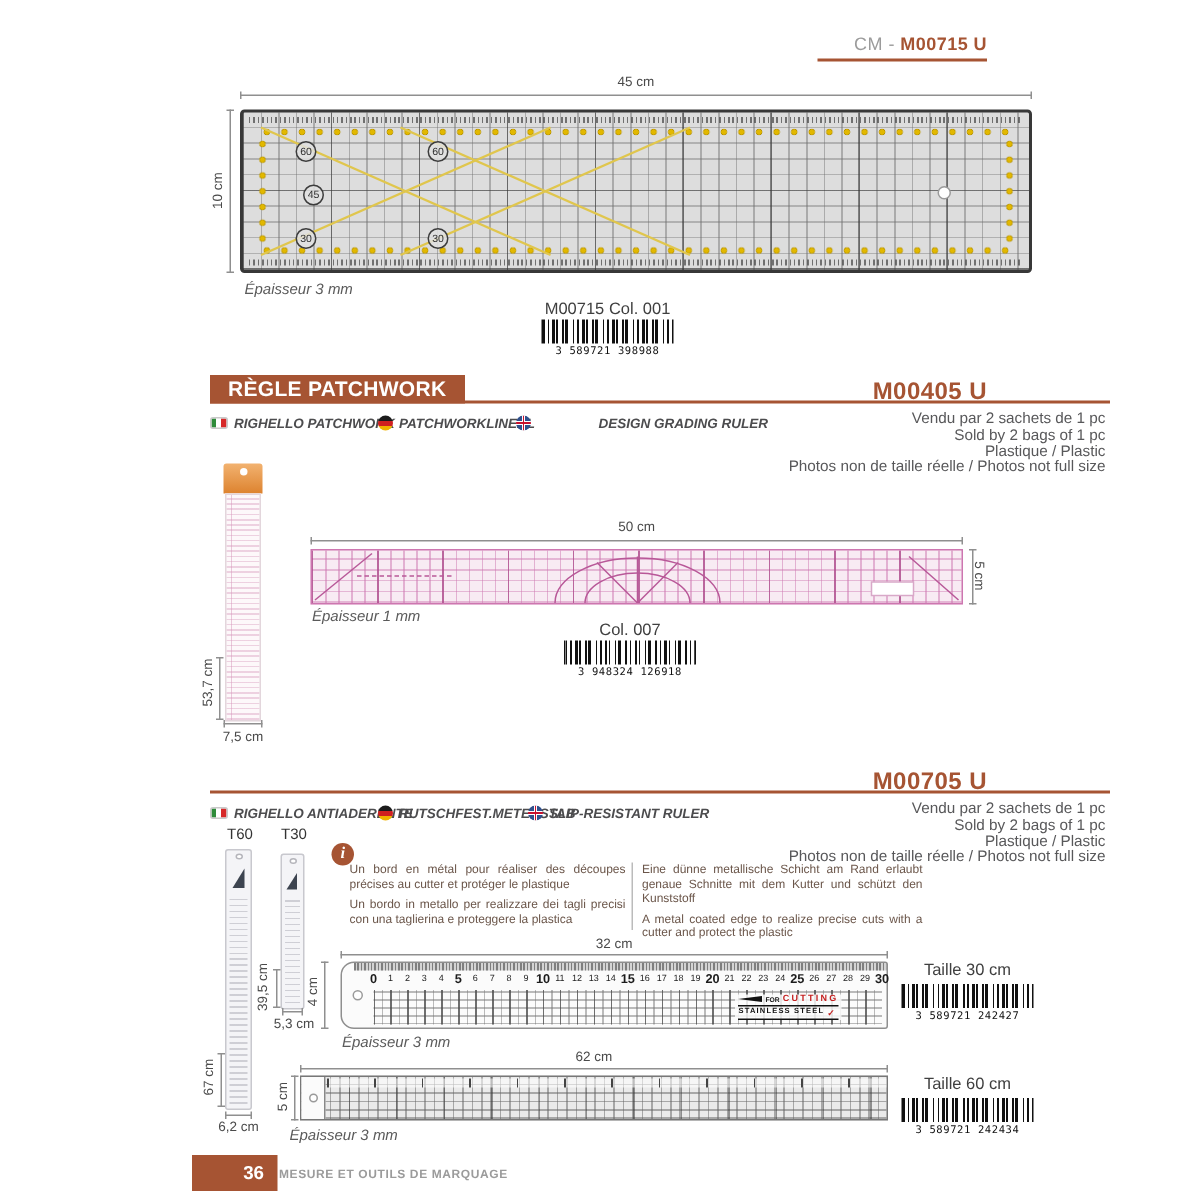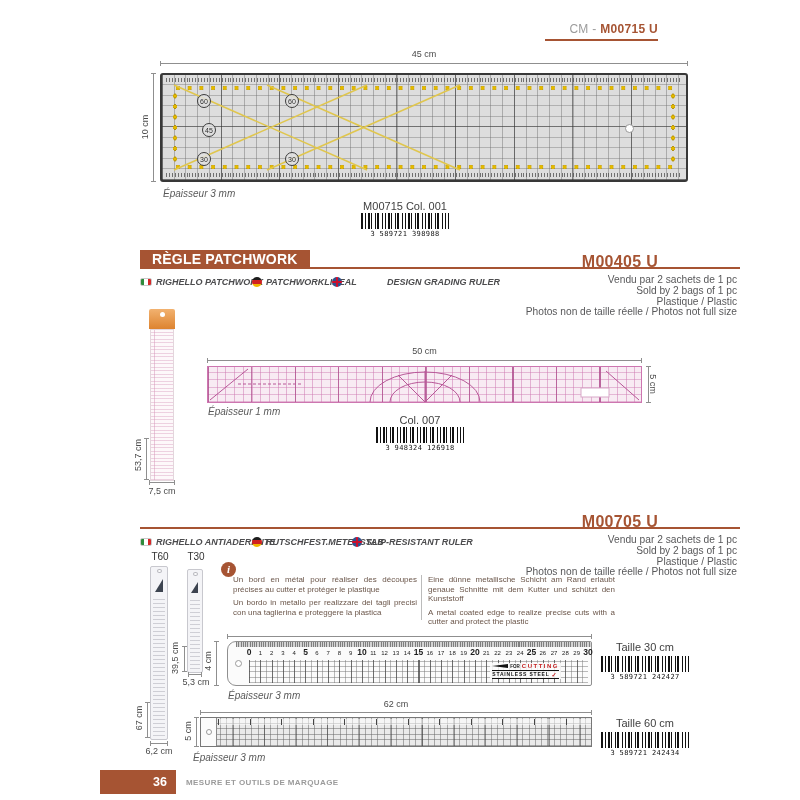--- a/index.html
+++ b/index.html
@@ -136,21 +136,21 @@
      background-image:
        repeating-linear-gradient(90deg, rgba(50,50,50,.5) 0 1px, transparent 1px 31.6px),
        repeating-linear-gradient(90deg, rgba(100,100,100,.5) 0 1px, transparent 1px 6.3px),
        repeating-linear-gradient(0deg, rgba(100,100,100,.5) 0 1px, transparent 1px 5.6px); }
   .r60-tab { position:absolute; left:0; top:0; bottom:0; width:16px; background:#fbfbfb; border-right:1px solid #888; }
   .r60-tab .hole { position:absolute; left:5px; top:50%; margin-top:-3px; width:6px; height:6px; }
   .r60-strip { position:absolute; left:17px; right:0; top:1px; height:6px; background:rgba(255,255,255,.55);
      background-image:repeating-linear-gradient(90deg, #444 0 1px, transparent 1px 31.6px); }
 
   
-  .pg-box { left:100px; top:770px; width:76px; height:24px; background:var(--accent); color:#fff;
+  .pg-box { left:128px; top:770px; width:57px; height:24px; background:var(--accent); color:#fff;
      font-size:12.5px; font-weight:bold; text-align:right; line-height:24px; padding-right:9px; }
   .pg-cat { left:186px; top:778px; font-size:8px; font-weight:bold; color:#9b9b9b; letter-spacing:.4px; }
 </style>
 </head>
 <body>
 
 <div class="page">
 
   <div class="abs top-code"><span>CM - </span><b>M00715 U</b></div>
   <div class="abs top-rule"></div>
@@ -201,21 +201,21 @@
   <div class="abs sec-ref" style="right:142px; top:253px;">M00405 U</div>
 
   <div class="abs lang" style="left:140px; top:277px;">
     <span class="flag-it"></span>
     <span class="lbl">RIGHELLO PATCHWORK</span>
   </div>
   <div class="abs lang" style="left:252px; top:277px;">
     <span class="flag-de"></span>
     <span class="lbl">PATCHWORKLINEAL</span>
   </div>
-  <div class="abs lang" style="left:332px; top:277px;gap:45px;">
+  <div class="abs lang" style="left:344px; top:277px;gap:45px;">
     <span class="flag-uk"></span>
     <span class="lbl">DESIGN GRADING RULER</span>
   </div>
 
   <div class="abs sold" style="right:63px; top:275px;">
     <div>Vendu par 2 sachets de 1 pc</div>
     <div>Sold by 2 bags of 1 pc</div>
     <div>Plastique / Plastic</div>
     <div>Photos non de taille réelle / Photos not full size</div>
   </div>
@@ -322,20 +322,21 @@
   <div class="abs note-col" style="left:233px; top:575px; width:184px;">
     <p>Un bord en métal pour réaliser des découpes précises au cutter et protéger le plastique</p>
     <p>Un bordo in metallo per realizzare dei tagli precisi con una taglierina e proteggere la plastica</p>
   </div>
   <div class="abs note-div" style="left:421px; top:575px; height:45px;"></div>
   <div class="abs note-col" style="left:428px; top:575px; width:187px;">
     <p>Eine dünne metallische Schicht am Rand erlaubt genaue Schnitte mit dem Kutter und schützt den Kunststoff</p>
     <p>A metal coated edge to realize precise cuts with a cutter and protect the plastic</p>
   </div>
 
+  <div class="abs dlabel" style="left:227px; top:624px; width:365px;">32 cm</div>
   <div class="abs dim-h" style="left:227px; top:634px; width:365px;">
       <i></i>
     </div>
   <div class="abs dim-v" style="left:214px; top:641px; height:45px;">
       <i></i>
     </div>
   <div class="abs vlabel rot-ccw" style="left:186px; top:656px; width:44px;">4 cm</div>
 
   <div class="abs ruler30">
     <div class="r30-bevel"></div>

